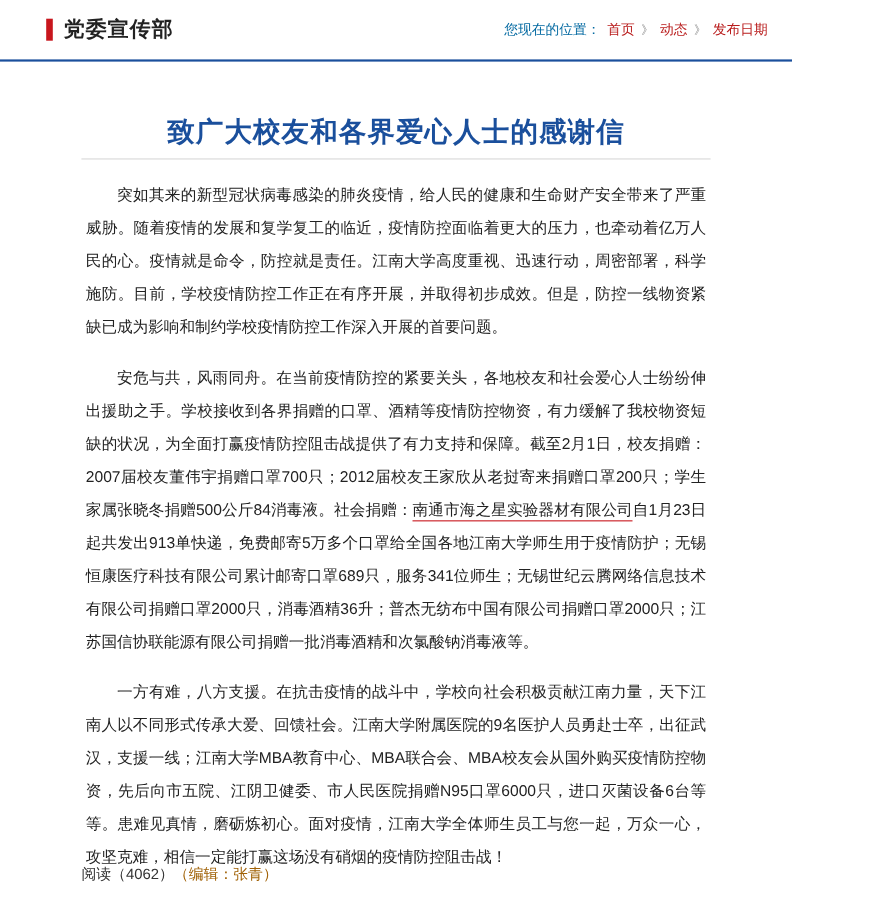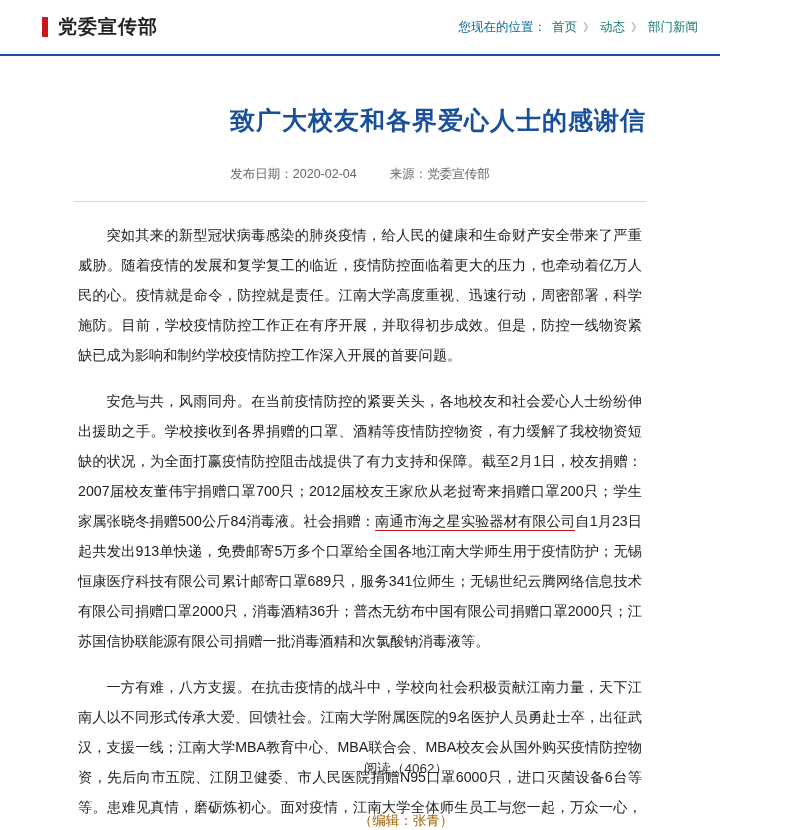--- a/index.html
+++ b/index.html
@@ -52,28 +52,28 @@
     margin-left: auto;
     font-size: 12.5px;
     color: #555;
     display: flex;
     align-items: center;
     gap: 6px;
     white-space: nowrap;
   }
   .breadcrumb .bc-label { color: #0369a1; }
   .breadcrumb .bc-sep { color: #888; font-size: 11px; }
-  .breadcrumb .bc-item { color: #0f766e; }
+  .breadcrumb .bc-item { color: #b91c1c; }
 
   
   .article {
     padding: 30px 74px 0 74px;
   }
   .article-title {
-    text-align: right;
+    text-align: center;
     font-size: 25px;
     font-weight: bold;
     color: #1a4f9c;
     letter-spacing: 1px;
     margin: 16px 0 0 0;
     line-height: 1.5;
   }
   .article-meta {
     text-align: center;
     font-size: 12.5px;
@@ -107,56 +107,49 @@
   
   .footer {
     position: absolute;
     left: 0;
     bottom: 0;
     width: 812px;
     height: 70px;
     padding: 0 74px;
     display: flex;
     align-items: center;
-    justify-content: space-between;
     font-size: 13.5px;
     color: #333;
-    flex-direction: column;
   }
   .footer .read-count { color: #333; }
   .footer .editor { color: #a16207; }
 </style>
 </head>
 <body>
 
 <div class="page">
 
   <div class="header">
     <div class="header-title-wrap">
       <span class="red-mark"></span>
       <span class="header-title">党委宣传部</span>
     </div>
     <div class="breadcrumb">
       <span class="bc-label">您现在的位置：</span>
       <span class="bc-item">首页</span>
       <span class="bc-sep">》</span>
       <span class="bc-item">动态</span>
       <span class="bc-sep">》</span>
-      <span class="bc-item">部门新闻</span>
+      <span class="bc-item">发布日期</span>
     </div>
   </div>
 
   <div class="article">
     <h1 class="article-title">致广大校友和各界爱心人士的感谢信</h1>
 
-    <div class="article-meta">
-      <span>发布日期：2020-02-04</span>
-      <span class="meta-gap"></span>
-      <span>来源：党委宣传部</span>
-    </div>
 
     <div class="divider"></div>
 
     <div class="content">
       <p>突如其来的新型冠状病毒感染的肺炎疫情，给人民的健康和生命财产安全带来了严重威胁。随着疫情的发展和复学复工的临近，疫情防控面临着更大的压力，也牵动着亿万人民的心。疫情就是命令，防控就是责任。江南大学高度重视、迅速行动，周密部署，科学施防。目前，学校疫情防控工作正在有序开展，并取得初步成效。但是，防控一线物资紧缺已成为影响和制约学校疫情防控工作深入开展的首要问题。</p>
       <p><span>安危与共，风雨同舟。在当前疫情防控的紧要关头，各地校友和社会爱心人士纷纷伸出援助之手。学校接收到各界捐赠的口罩、酒精等疫情防控物资，有力缓解了我校物资短缺的状况，为全面打赢疫情防控阻击战提供了有力支持和保障。截至2月1日，校友捐赠：2007届校友董伟宇捐赠口罩700只；2012届校友王家欣从老挝寄来捐赠口罩200只；学生家属张晓冬捐赠500公斤84消毒液。社会捐赠：</span><span class="underline-seg">南通市海之星实验器材有限公司</span><span>自1月23日起共发出913单快递，免费邮寄5万多个口罩给全国各地江南大学师生用于疫情防护；无锡恒康医疗科技有限公司累计邮寄口罩689只，服务341位师生；无锡世纪云腾网络信息技术有限公司捐赠口罩2000只，消毒酒精36升；普杰无纺布中国有限公司捐赠口罩2000只；江苏国信协联能源有限公司捐赠一批消毒酒精和次氯酸钠消毒液等。</span></p>
       <p>一方有难，八方支援。在抗击疫情的战斗中，学校向社会积极贡献江南力量，天下江南人以不同形式传承大爱、回馈社会。江南大学附属医院的9名医护人员勇赴士卒，出征武汉，支援一线；江南大学MBA教育中心、MBA联合会、MBA校友会从国外购买疫情防控物资，先后向市五院、江阴卫健委、市人民医院捐赠N95口罩6000只，进口灭菌设备6台等等。患难见真情，磨砺炼初心。面对疫情，江南大学全体师生员工与您一起，万众一心，攻坚克难，相信一定能打赢这场没有硝烟的疫情防控阻击战！</p>
 
     </div>
   </div>

